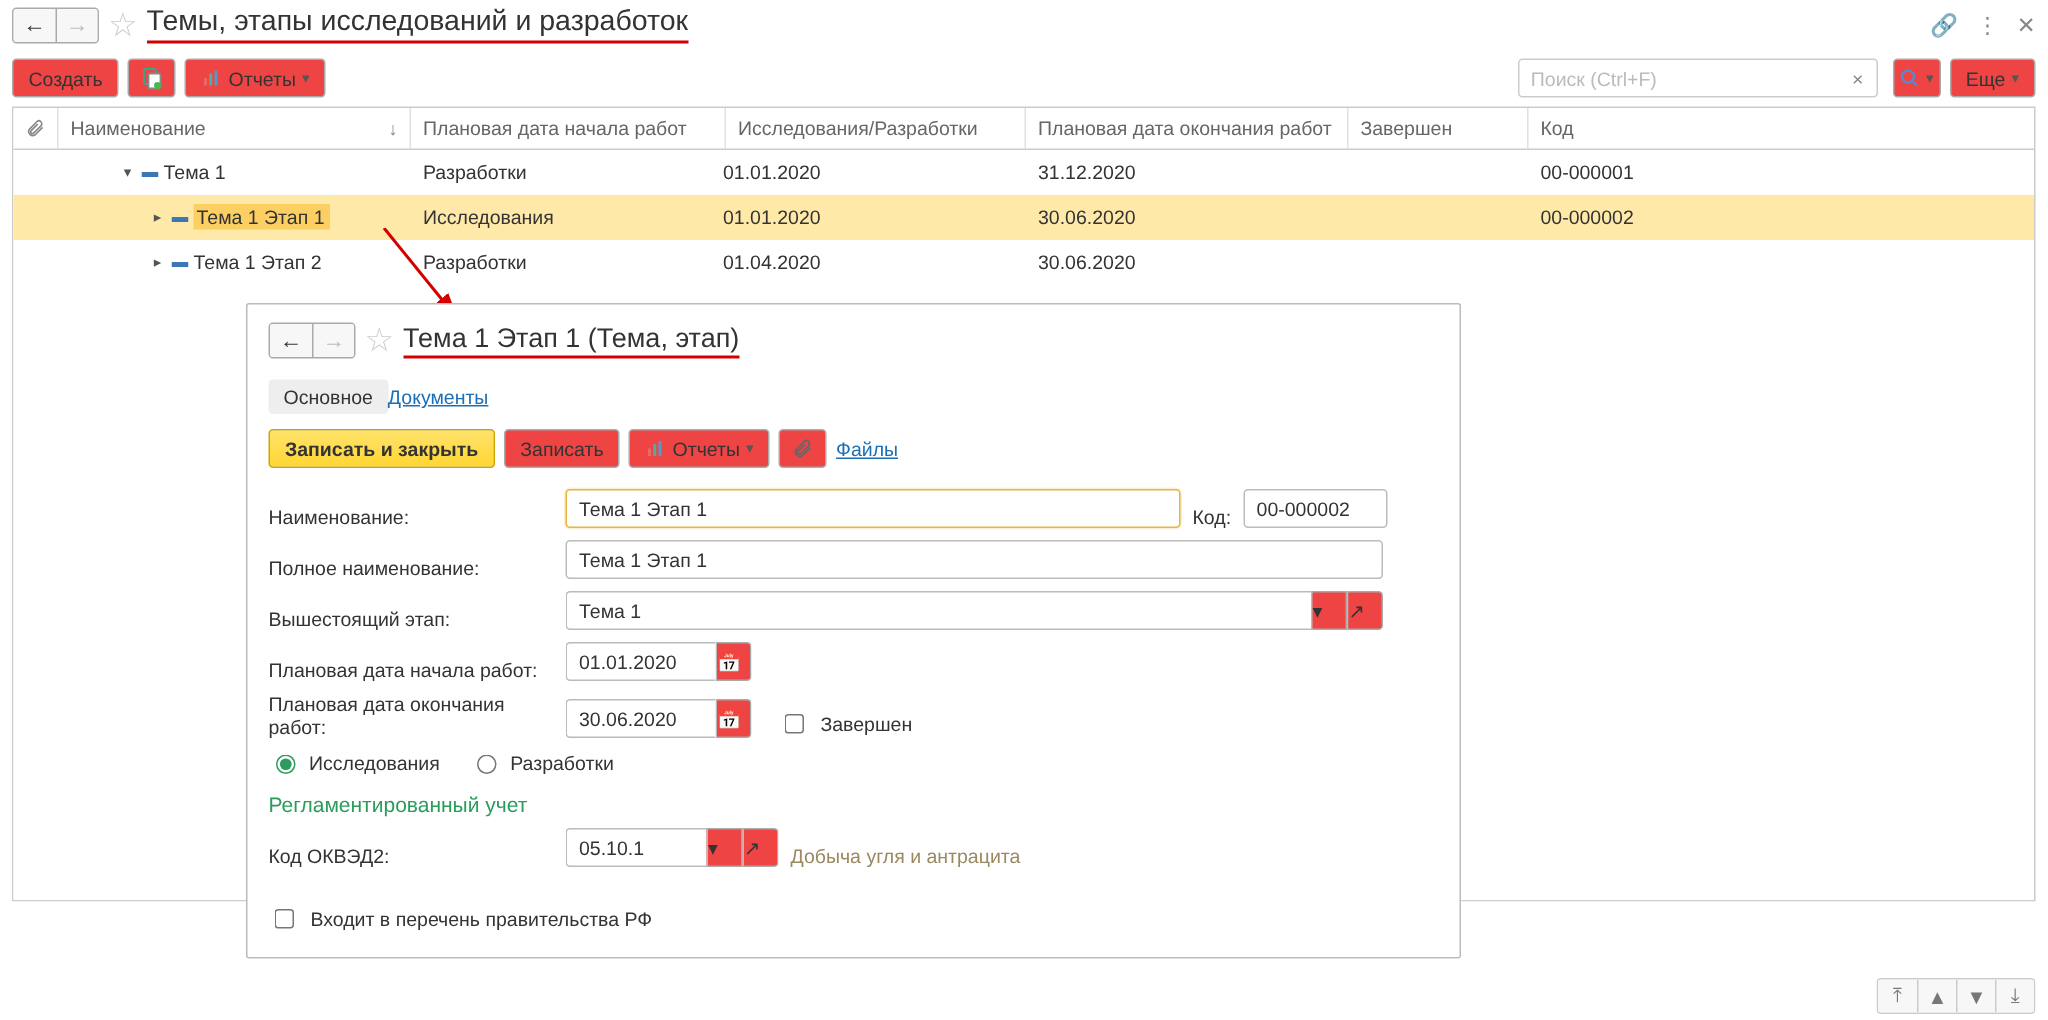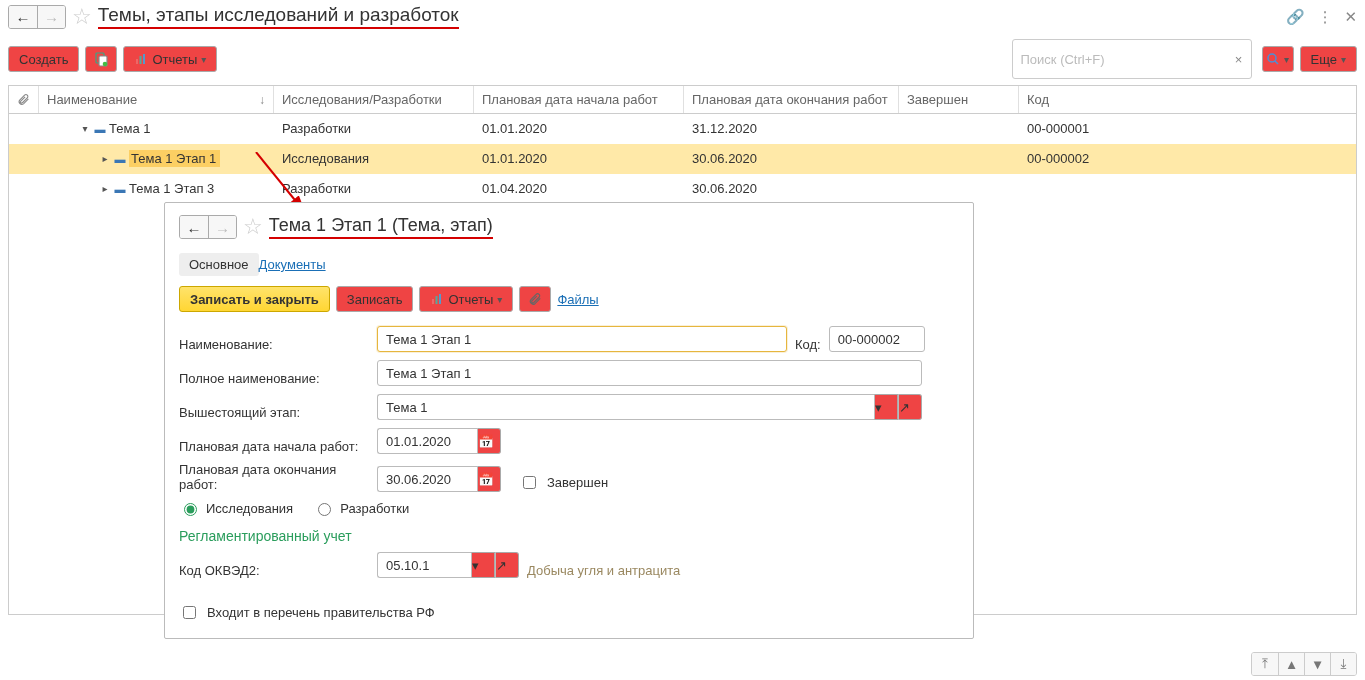--- a/index.html
+++ b/index.html
@@ -71,21 +71,21 @@
     border-color: #cca700;
     font-weight: bold;
   }
   .search-wrap {
     margin-left: auto;
     display: flex;
     align-items: center;
     gap: 6px;
   }
   .search-input {
-    width: 240px; height: 40px;
+    width: 240px; height: 26px;
     border: 1px solid #ccc;
     border-radius: 3px;
     padding: 0 24px 0 8px;
     font-size: 13px;
     color: #0f766e;
   }
   .search-input::placeholder { color: #bbb; }
   .search-clear {
     position: relative;
     margin-left: -28px;
@@ -300,22 +300,22 @@
   <div class="grid-header">
     <div class="gh attach">
       <svg width="13" height="13" viewBox="0 0 24 24">
           <path d="M21 11l-9 9a5 5 0 01-7-7l9-9a3.5 3.5 0 015 5l-9 9a2 2 0 01-3-3l8-8" fill="none" stroke="#888" stroke-width="2"></path>
         </svg>
     </div>
     <div class="gh name">
         <span>Наименование</span>
         <span style="color:#888;font-size:12px">↓</span>
       </div>
+    <div class="gh dstart">Плановая дата начала работ</div>
     <div class="gh type">Исследования/Разработки</div>
-    <div class="gh dstart">Плановая дата начала работ</div>
     <div class="gh dend">Плановая дата окончания работ</div>
     <div class="gh done">Завершен</div>
     <div class="gh code">Код</div>
   </div>
   <div class="grid-body" id="grid-body">
       <div class="row">
         <div class="cell attach"></div>
         <div class="cell name">
           <span class="tree-indent" style="width:30px"></span>
           <span class="tree-caret">▾</span>
@@ -341,21 +341,21 @@
         <div class="cell dend">30.06.2020</div>
         <div class="cell done"></div>
         <div class="cell code">00-000002</div>
       </div>
       <div class="row">
         <div class="cell attach"></div>
         <div class="cell name">
           <span class="tree-indent" style="width:50px"></span>
           <span class="tree-caret">▸</span>
           <span class="tree-ico">▬</span>
-          <span>Тема 1 Этап 3</span>
+          <span>Тема 1 Этап 2</span>
         </div>
         <div class="cell type">Разработки</div>
         <div class="cell dstart">01.04.2020</div>
         <div class="cell dend">30.06.2020</div>
         <div class="cell done"></div>
       </div>
     </div>
 </div>
 
 <svg class="arrow" width="110" height="80">

